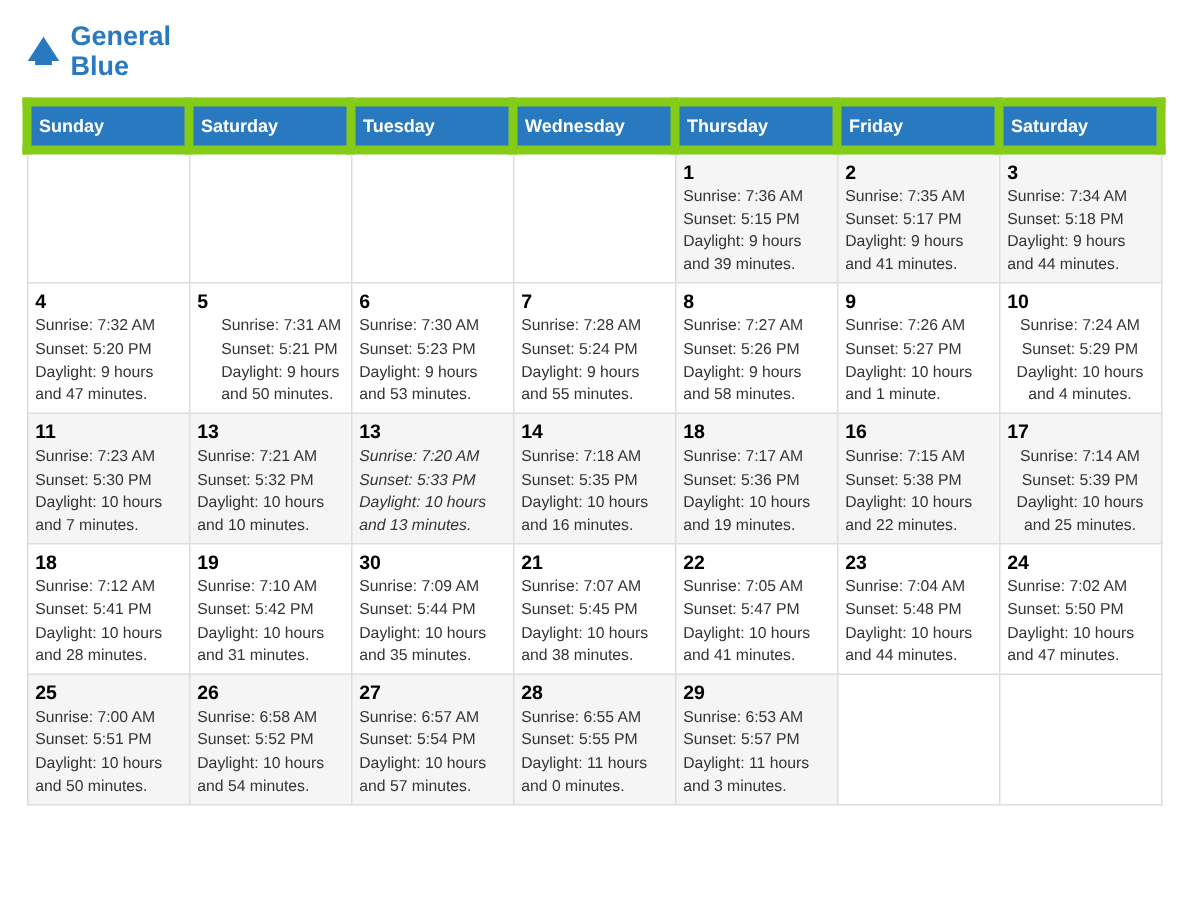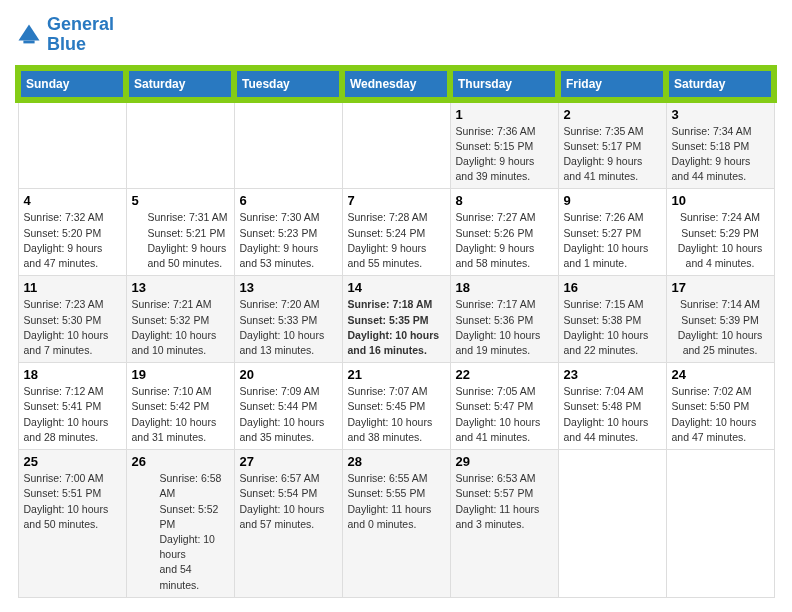--- a/index.html
+++ b/index.html
@@ -208,28 +208,28 @@
         </td>
         <td>
           <span class="day-number">13</span>
           <div class="day-info" style="white-space: pre-line;">Sunrise: 7:21 AM
 Sunset: 5:32 PM
 Daylight: 10 hours
 and 10 minutes.</div>
         </td>
         <td>
           <span class="day-number">13</span>
-          <div class="day-info" style="white-space: pre-line;">Sunrise: 7:20 AM
+          <div class="day-info" style="white-space: pre-line; font-style: italic;">Sunrise: 7:20 AM
 Sunset: 5:33 PM
 Daylight: 10 hours
 and 13 minutes.</div>
         </td>
         <td>
           <span class="day-number">14</span>
-          <div class="day-info" style="white-space: pre-line; font-weight: bold;">Sunrise: 7:18 AM
+          <div class="day-info" style="white-space: pre-line;">Sunrise: 7:18 AM
 Sunset: 5:35 PM
 Daylight: 10 hours
 and 16 minutes.</div>
         </td>
         <td>
           <span class="day-number">18</span>
           <div class="day-info" style="white-space: pre-line;">Sunrise: 7:17 AM
 Sunset: 5:36 PM
 Daylight: 10 hours
 and 19 minutes.</div>
@@ -258,21 +258,21 @@
 and 28 minutes.</div>
         </td>
         <td>
           <span class="day-number">19</span>
           <div class="day-info" style="white-space: pre-line;">Sunrise: 7:10 AM
 Sunset: 5:42 PM
 Daylight: 10 hours
 and 31 minutes.</div>
         </td>
         <td>
-          <span class="day-number">20</span>
+          <span class="day-number">30</span>
           <div class="day-info" style="white-space: pre-line;">Sunrise: 7:09 AM
 Sunset: 5:44 PM
 Daylight: 10 hours
 and 35 minutes.</div>
         </td>
         <td>
           <span class="day-number">21</span>
           <div class="day-info" style="white-space: pre-line;">Sunrise: 7:07 AM
 Sunset: 5:45 PM
 Daylight: 10 hours
@@ -303,21 +303,21 @@
       <tr>
         <td>
           <span class="day-number">25</span>
           <div class="day-info" style="white-space: pre-line;">Sunrise: 7:00 AM
 Sunset: 5:51 PM
 Daylight: 10 hours
 and 50 minutes.</div>
         </td>
         <td>
           <span class="day-number">26</span>
-          <div class="day-info" style="white-space: pre-line; margin-left: 28px;">Sunrise: 6:58 AM
+          <div class="day-info" style="white-space: pre-line;">Sunrise: 6:58 AM
 Sunset: 5:52 PM
 Daylight: 10 hours
 and 54 minutes.</div>
         </td>
         <td>
           <span class="day-number">27</span>
           <div class="day-info" style="white-space: pre-line;">Sunrise: 6:57 AM
 Sunset: 5:54 PM
 Daylight: 10 hours
 and 57 minutes.</div>

